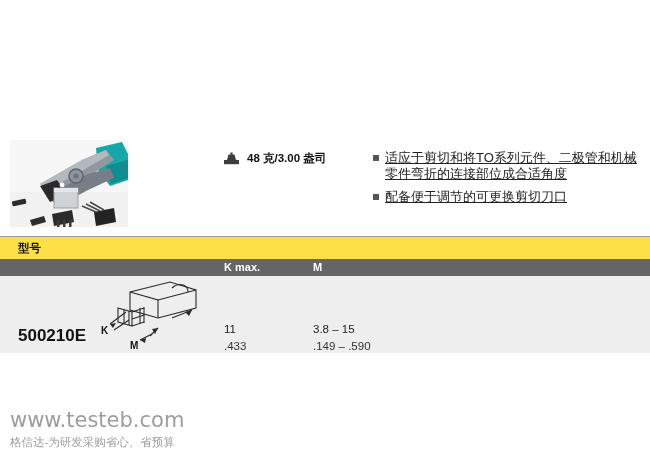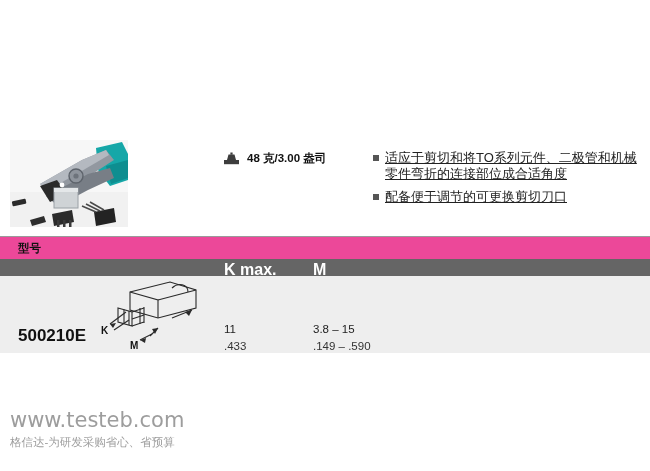--- a/index.html
+++ b/index.html
@@ -86,42 +86,42 @@
   .table {
     position: absolute;
     left: 0;
     top: 236px;
     width: 650px;
   }
   .thead-top {
     position: relative;
     height: 22px;
     border-top: 1px solid #9a9a9a;
-    background: #ec4899;
+    background: #fde047;
   }
   .thead-top .cell {
     position: absolute;
     top: 4px;
     font-size: 11.5px;
     font-weight: bold;
     color: #111;
     white-space: nowrap;
   }
   .col-model  { left: 18px; }
   .col-dim    { left: 222px; }
 
   .thead-sub {
     position: relative;
     height: 17px;
     background: #656565;
   }
   .thead-sub .cell {
     position: absolute;
     top: 2px;
-    font-size: 16px;
+    font-size: 11px;
     font-weight: bold;
     color: #ffffff;
     white-space: nowrap;
   }
   .col-k { left: 224px; }
   .col-m { left: 313px; }
 
   .trow {
     position: relative;
     height: 77px;

